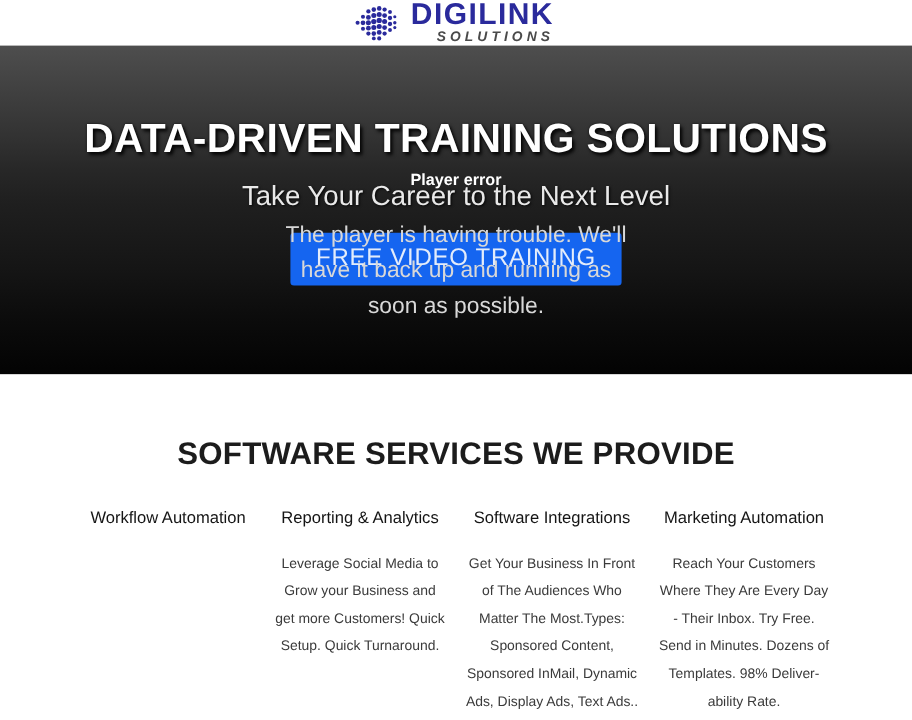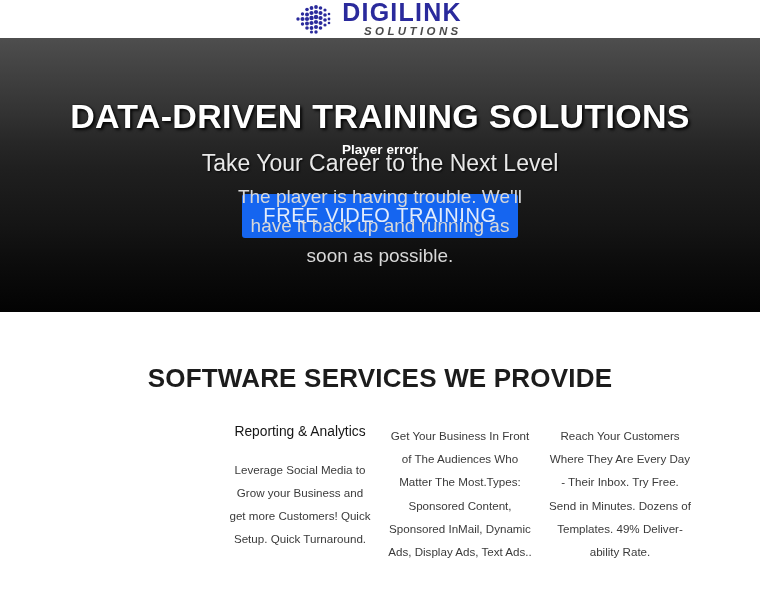--- a/index.html
+++ b/index.html
@@ -172,30 +172,33 @@
         <div class="player-error-msg">The player is having trouble. We'll have it back up and running as soon as possible.</div>
       </div>
     </div>
   </div>
 
   <div class="services">
     <div class="services-heading">SOFTWARE SERVICES WE PROVIDE</div>
 
     <div class="grid">
       <div class="cell">
+        <div class="cell-title">Workflow Automation</div>
       </div>
       <div class="cell">
         <div class="cell-title">Reporting &amp; Analytics</div>
         <div class="cell-body">Leverage Social Media to Grow your Business and get more Customers! Quick Setup. Quick Turnaround.</div>
       </div>
       <div class="cell">
+        <div class="cell-title">Software Integrations</div>
         <div class="cell-body">Get Your Business In Front of The Audiences Who Matter The Most.Types: Sponsored Content, Sponsored InMail, Dynamic Ads, Display Ads, Text Ads..</div>
       </div>
       <div class="cell">
-        <div class="cell-body">Reach Your Customers Where They Are Every Day - Their Inbox. Try Free. Send in Minutes. Dozens of Templates. 49% Deliver-ability Rate.</div>
+        <div class="cell-title">Marketing Automation</div>
+        <div class="cell-body">Reach Your Customers Where They Are Every Day - Their Inbox. Try Free. Send in Minutes. Dozens of Templates. 98% Deliver-ability Rate.</div>
       </div>
     </div>
 
     <div class="row-spacer"></div>
 
   </div>
 
 </div>
 
 </body></html>

